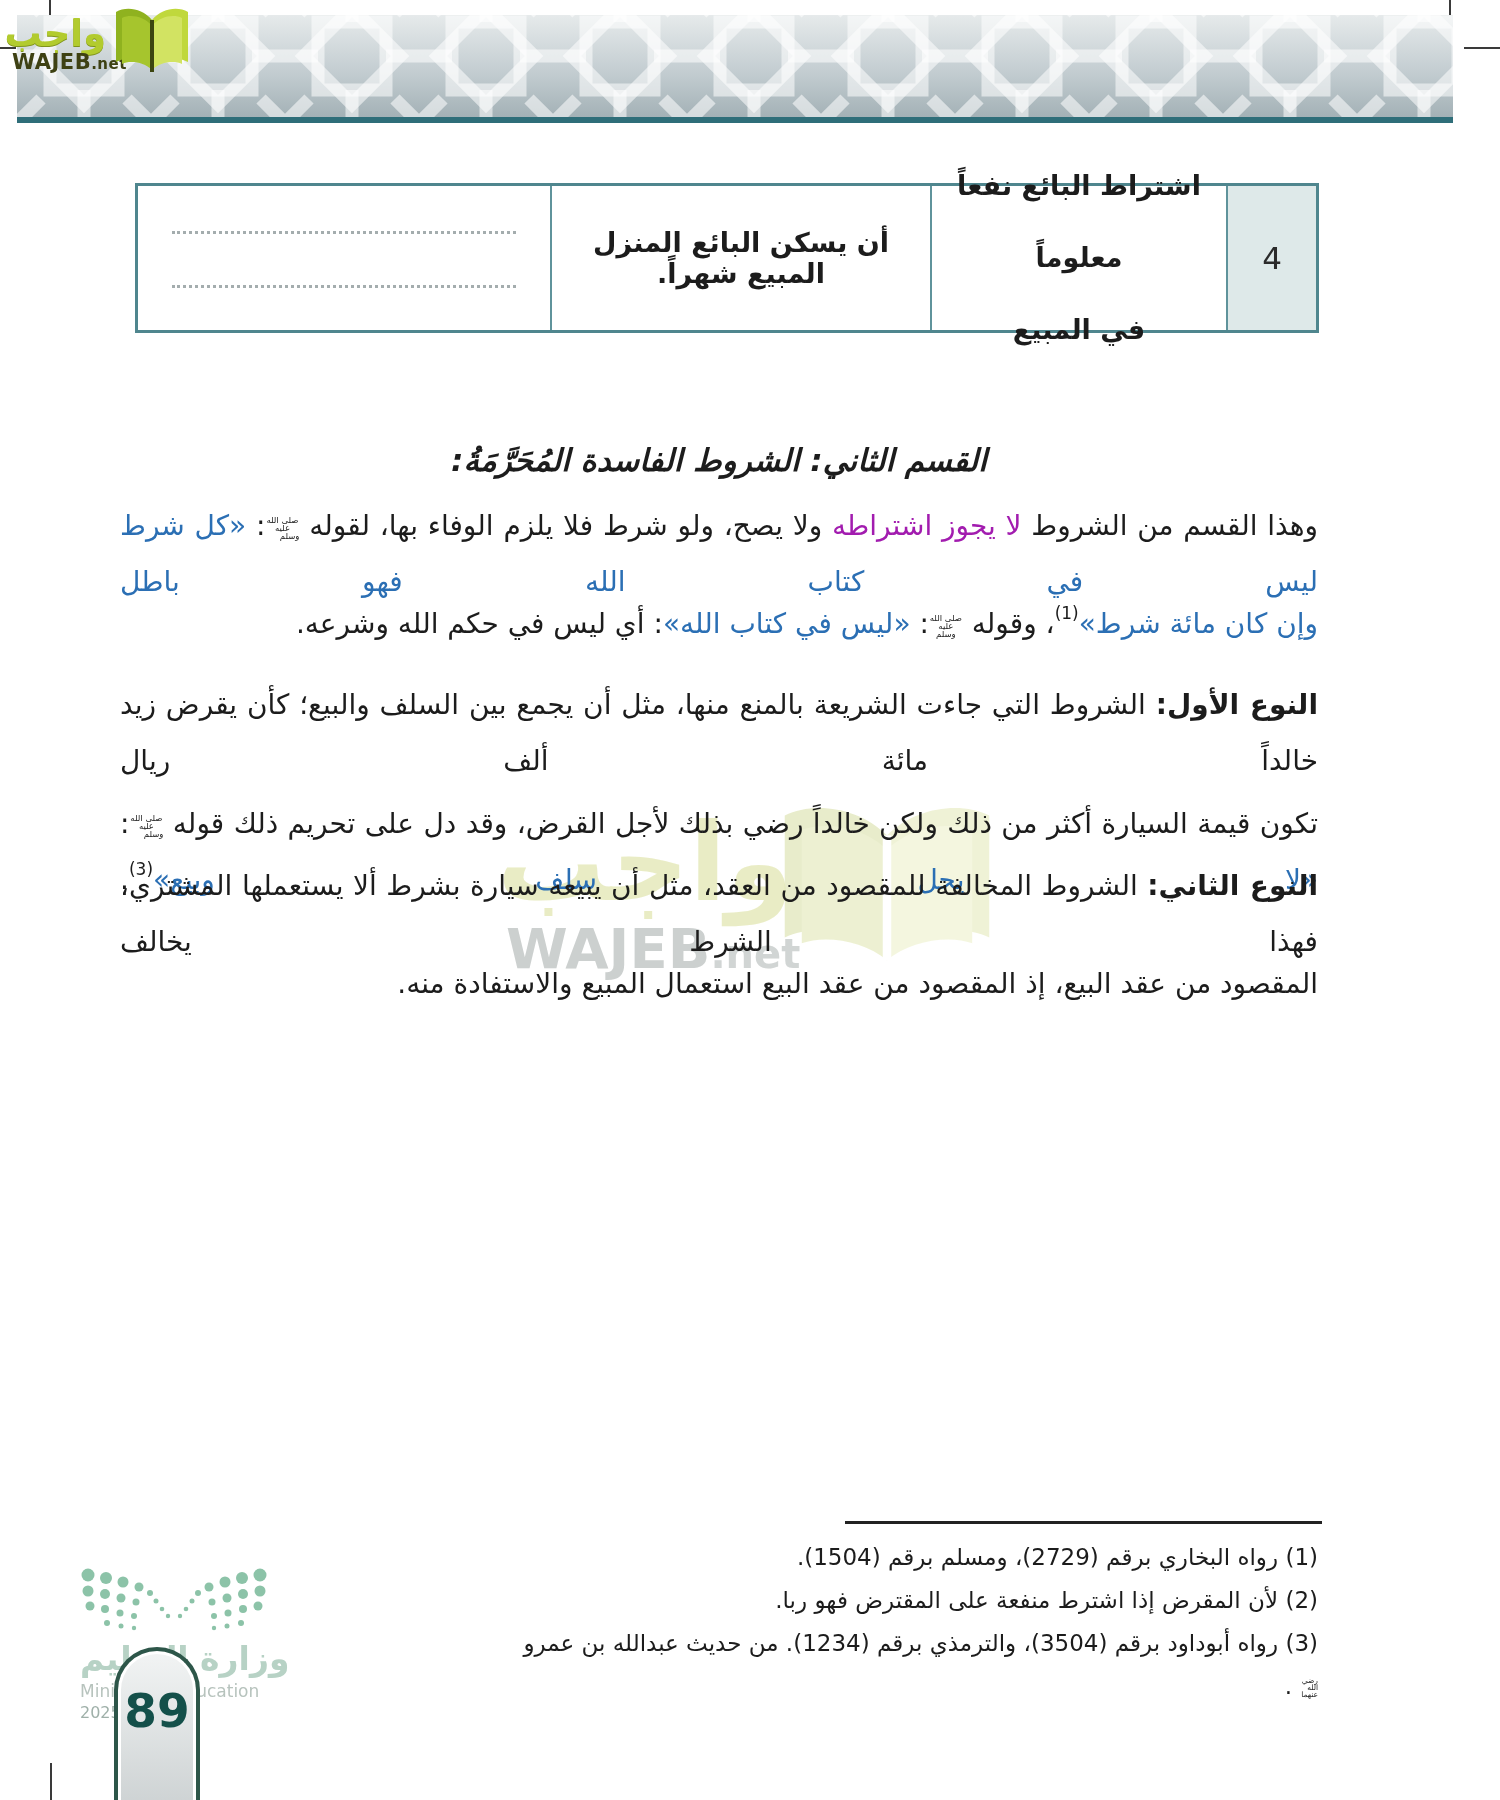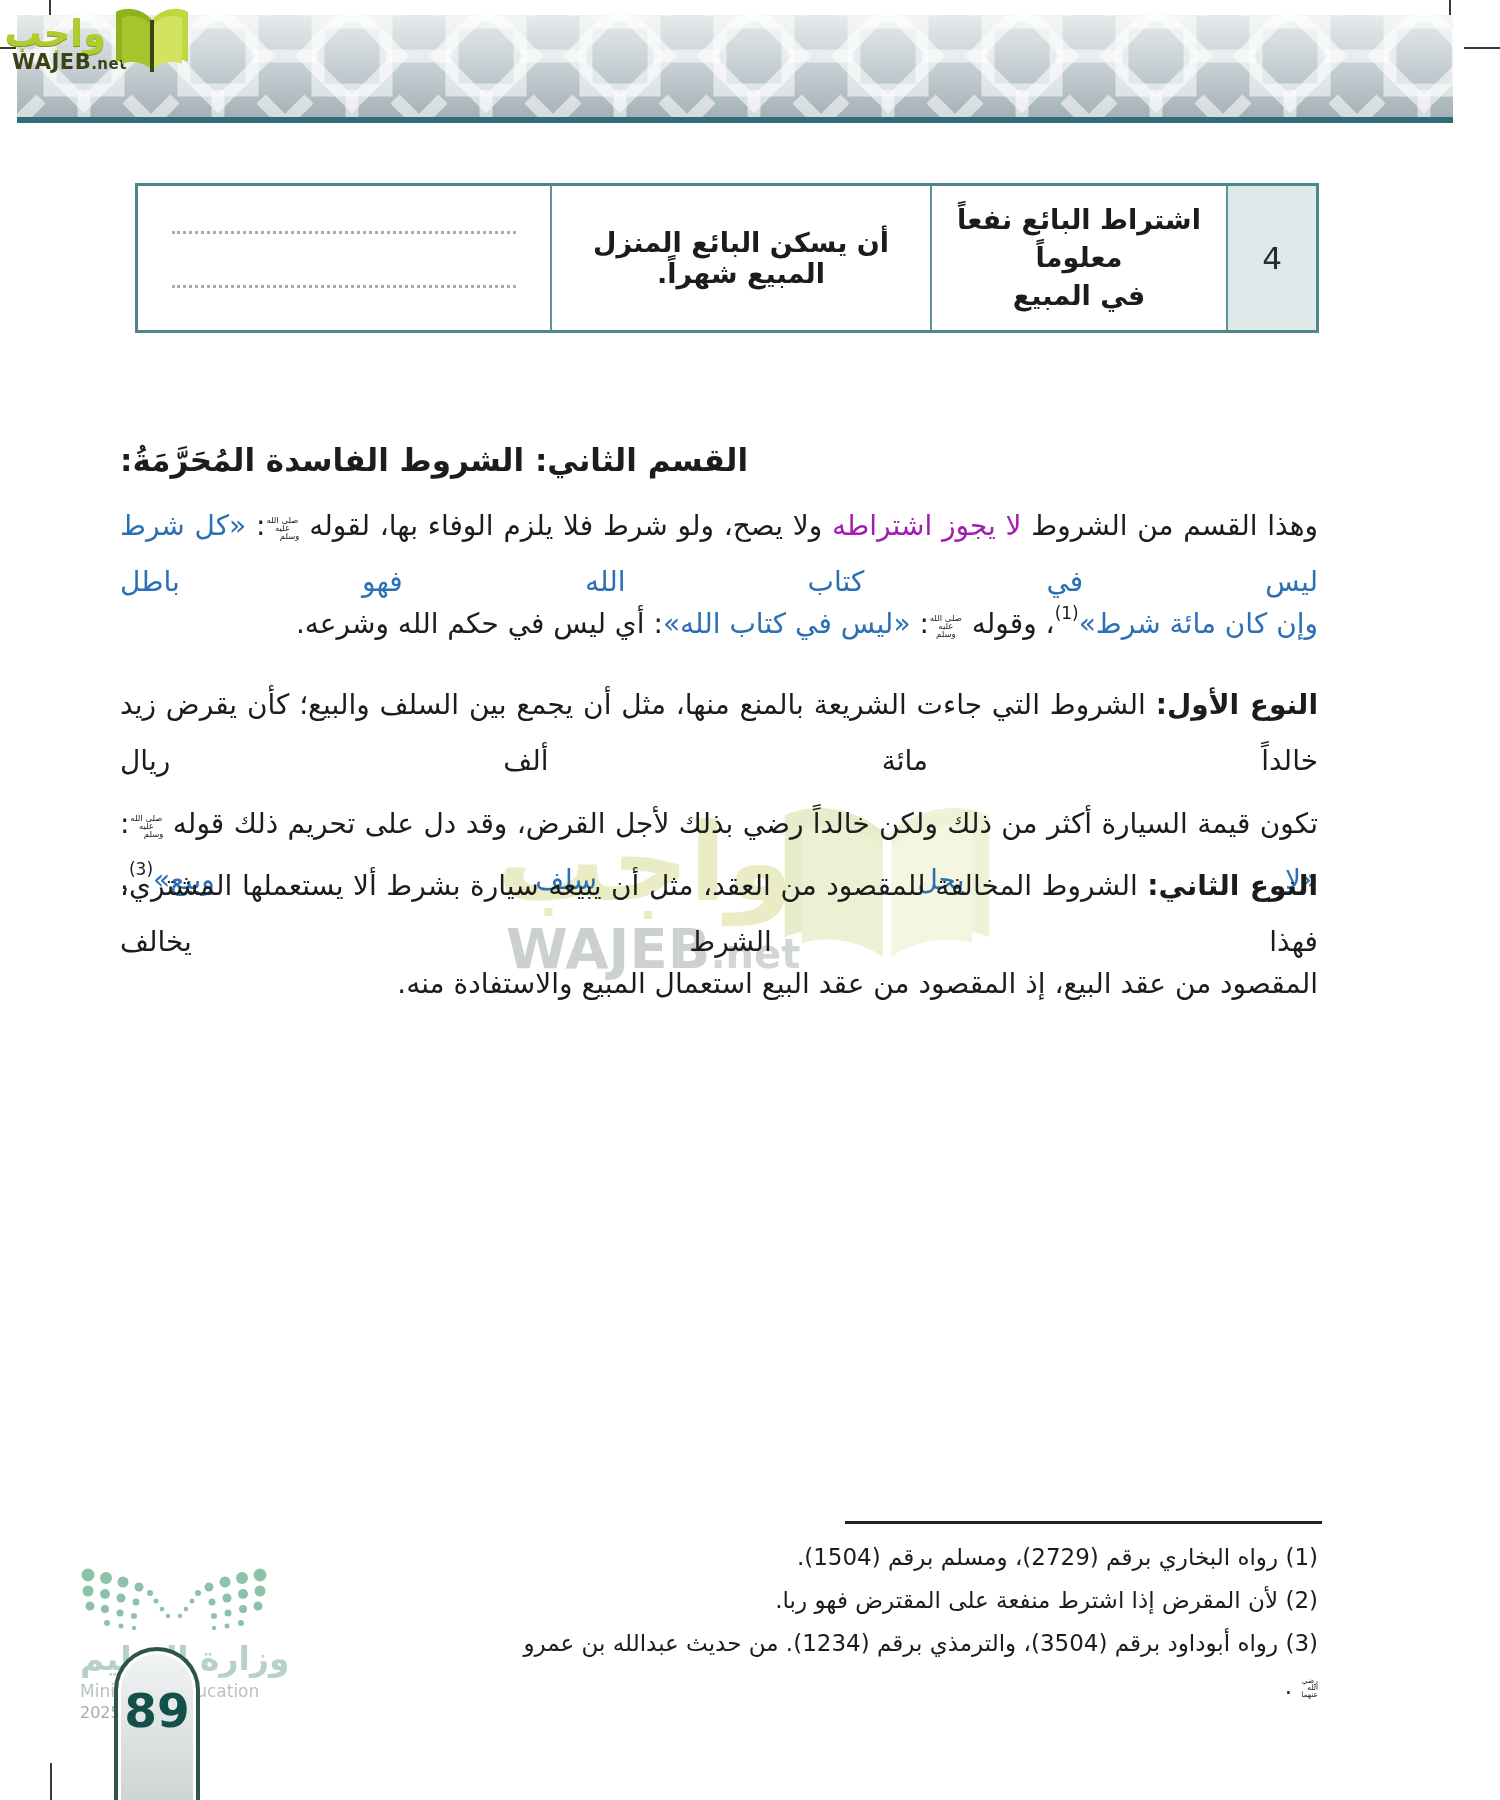--- a/index.html
+++ b/index.html
@@ -18,31 +18,31 @@
   .wlogo .en{position:absolute;left:4px;top:40px;font-size:21px;font-weight:bold;color:#3e4113;letter-spacing:.5px;}
   .wlogo .en small{font-size:15px;}
   .wlogo .book{position:absolute;left:100px;top:-4px;}
   
   .tbl{position:absolute;left:135px;top:183px;width:1184px;height:150px;direction:rtl;
        display:flex;border:3px solid #4f868e;box-sizing:border-box;background:#fff;}
   .tcell{position:relative;box-sizing:border-box;display:flex;flex-direction:column;
          align-items:center;justify-content:center;font-weight:bold;font-size:27px;text-align:center;}
   .tcell:not(:first-child){border-inline-start:2px solid #5f939b;}
   .cell-num{width:88px;background:#dee9e9;font-size:31px;font-weight:normal;color:#2b2b2b;}
-  .cell-cond{width:296px;line-height:38px;}
+  .cell-cond{width:296px;line-height:72px;}
   .cell-ex{width:380px;}
   .cell-empty{flex:1;}
   .dots{position:absolute;left:34px;right:34px;border-bottom:3px dotted #a4adae;}
   
   .content{position:absolute;left:120px;top:430px;width:1198px;height:560px;direction:rtl;
            font-size:28px;line-height:56px;z-index:2;}
   .ln{position:absolute;left:0;right:0;height:57px;white-space:normal;}
   .just{text-align:justify;text-align-last:justify;}
   .endline{text-align:right;margin-top:40px;}
-  .h-title{font-size:31px;font-weight:bold;text-align:left;}
+  .h-title{font-size:31px;font-weight:bold;text-align:center;font-style:italic;}
   .sub{font-size:28.5px;font-weight:bold;color:#1e6ab0;text-align:right;}
   .red{color:#a21caf;}
   .blue{color:#2b6fb4;}
   .b{font-weight:bold;}
   sup.fn{font-size:17px;line-height:0;vertical-align:14px;}
   .saw{display:inline-block;width:34px;font-size:8.5px;line-height:8px;text-align:center;
        vertical-align:-4px;color:#222;white-space:normal;}
   
   .wm{position:absolute;z-index:1;}
   .wm-ar{left:497px;top:800px;font-size:108px;font-weight:bold;color:#dde2a3;opacity:.62;}

